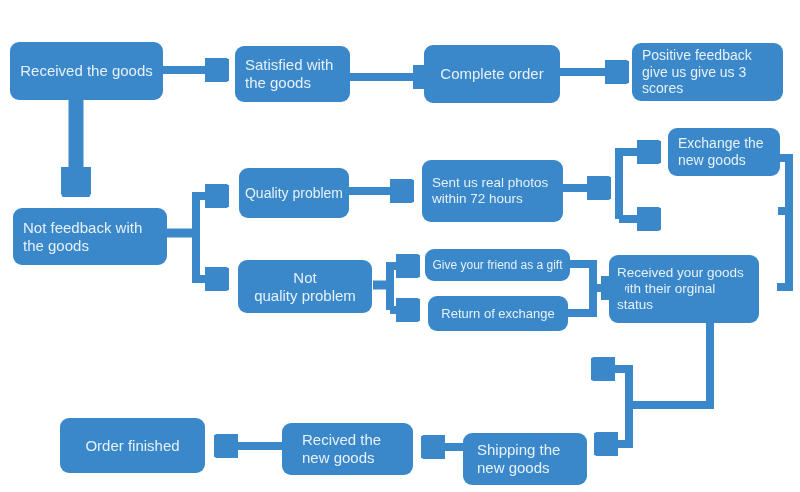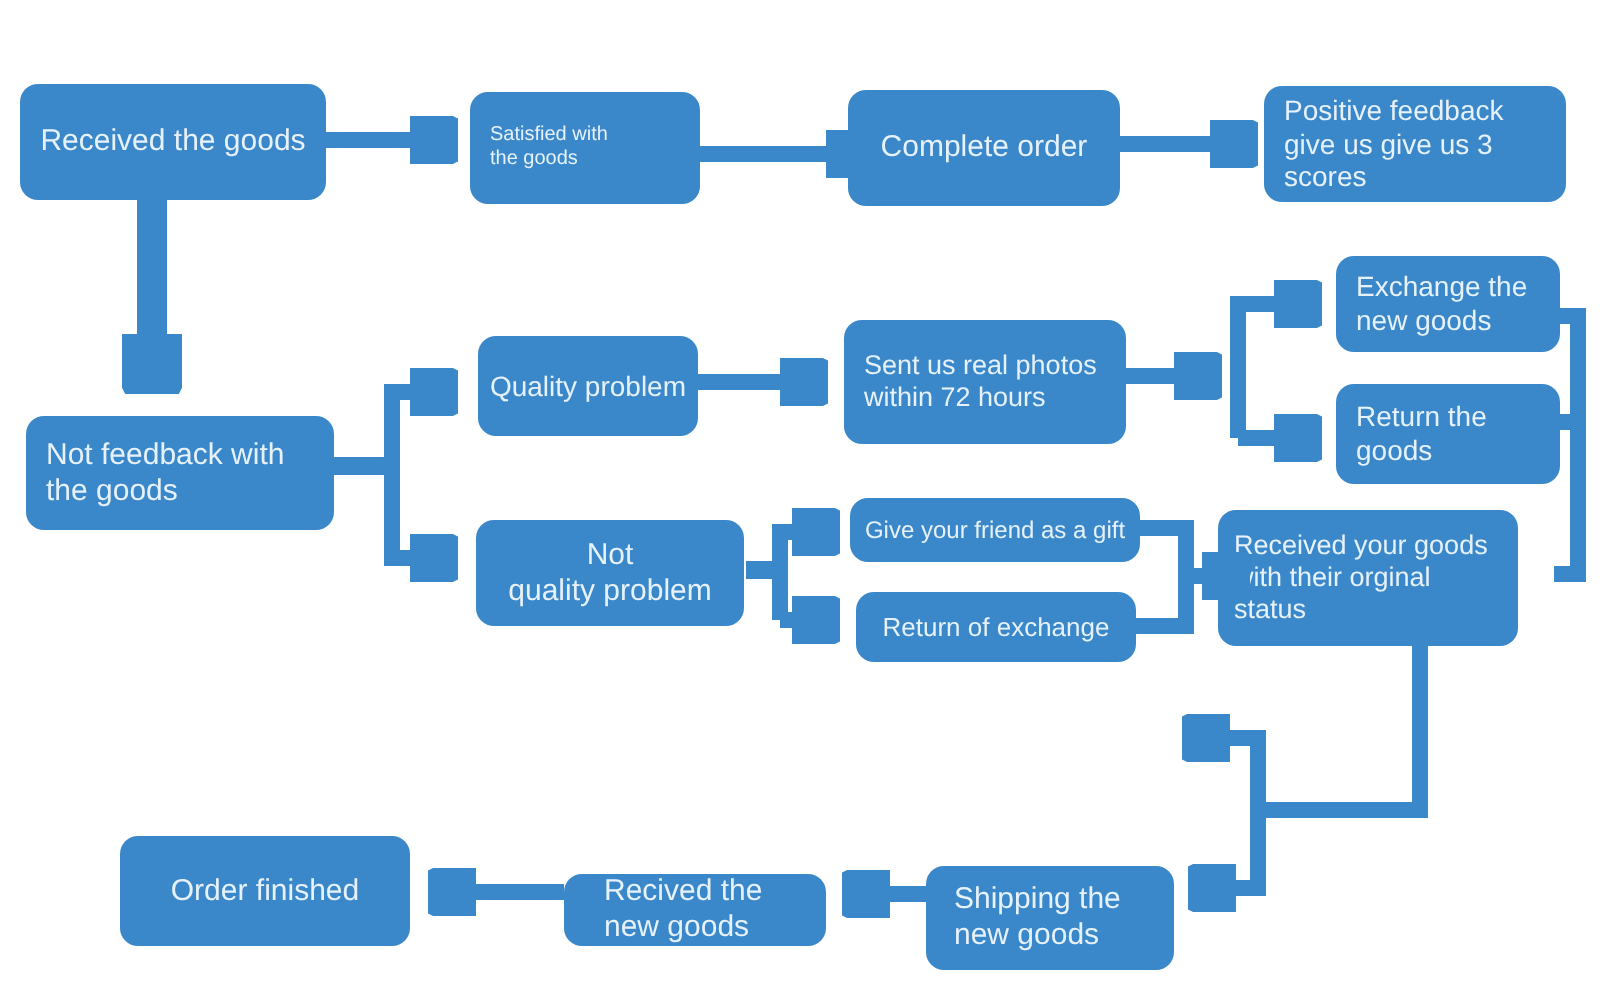--- a/index.html
+++ b/index.html
@@ -38,21 +38,21 @@
 </style>
 </head>
 <body>
 
 <div class="canvas">
 
   <div class="node center" style="left:10px;top:42px;width:153px;height:58px;font-size:15px">
     <span class="lbl">Received the goods</span>
   </div>
 
-  <div class="node left" style="left:235px;top:46px;width:115px;height:56px;font-size:10px">
+  <div class="node left" style="left:235px;top:46px;width:115px;height:56px;font-size:15px">
     <span class="lbl">Satisfied with
 the goods</span>
   </div>
 
   <div class="node center" style="left:424px;top:45px;width:136px;height:58px;font-size:15px">
     <span class="lbl">Complete order</span>
   </div>
 
   <div class="node left" style="left:632px;top:43px;width:151px;height:58px;font-size:14px">
     <span class="lbl">Positive feedback
@@ -77,24 +77,20 @@
   <div class="node left" style="left:422px;top:160px;width:141px;height:62px;font-size:13.5px">
     <span class="lbl">Sent us real photos
 within 72 hours</span>
   </div>
 
   <div class="node left" style="left:668px;top:128px;width:112px;height:48px;font-size:14px">
     <span class="lbl">Exchange the
 new goods</span>
   </div>
 
-  <div class="node left" style="left:668px;top:192px;width:112px;height:50px;font-size:14px">
-    <span class="lbl">Return the
-goods</span>
-  </div>
 
   <div class="node center" style="left:428px;top:296px;width:140px;height:35px;font-size:13px">
     <span class="lbl">Return of exchange</span>
   </div>
 
   <div class="node center" style="left:425px;top:249px;width:145px;height:32px;font-size:12px">
     <span class="lbl">Give your friend as a gift</span>
   </div>
 
   <div class="node left" style="left:609px;top:255px;width:150px;height:68px;font-size:13.5px;padding:0 8px;">
@@ -102,21 +98,21 @@
 with their orginal
 status</span>
   </div>
 
 
   <div class="node left" style="left:463px;top:423px;width:124px;height:52px;font-size:15px;padding-left:14px;margin-top:10px;">
     <span class="lbl">Shipping the
 new goods</span>
   </div>
 
-  <div class="node left" style="left:282px;top:423px;width:131px;height:36px;font-size:15px;padding-left:20px;margin-top:14px;">
+  <div class="node left" style="left:282px;top:423px;width:131px;height:52px;font-size:15px;padding-left:20px;">
     <span class="lbl">Recived the
 new goods</span>
   </div>
 
   <div class="node center" style="left:60px;top:418px;width:145px;height:55px;font-size:15px">
     <span class="lbl">Order finished</span>
   </div>
 
   <svg class="wires" width="800" height="492" viewBox="0 0 800 492">
     <defs>

